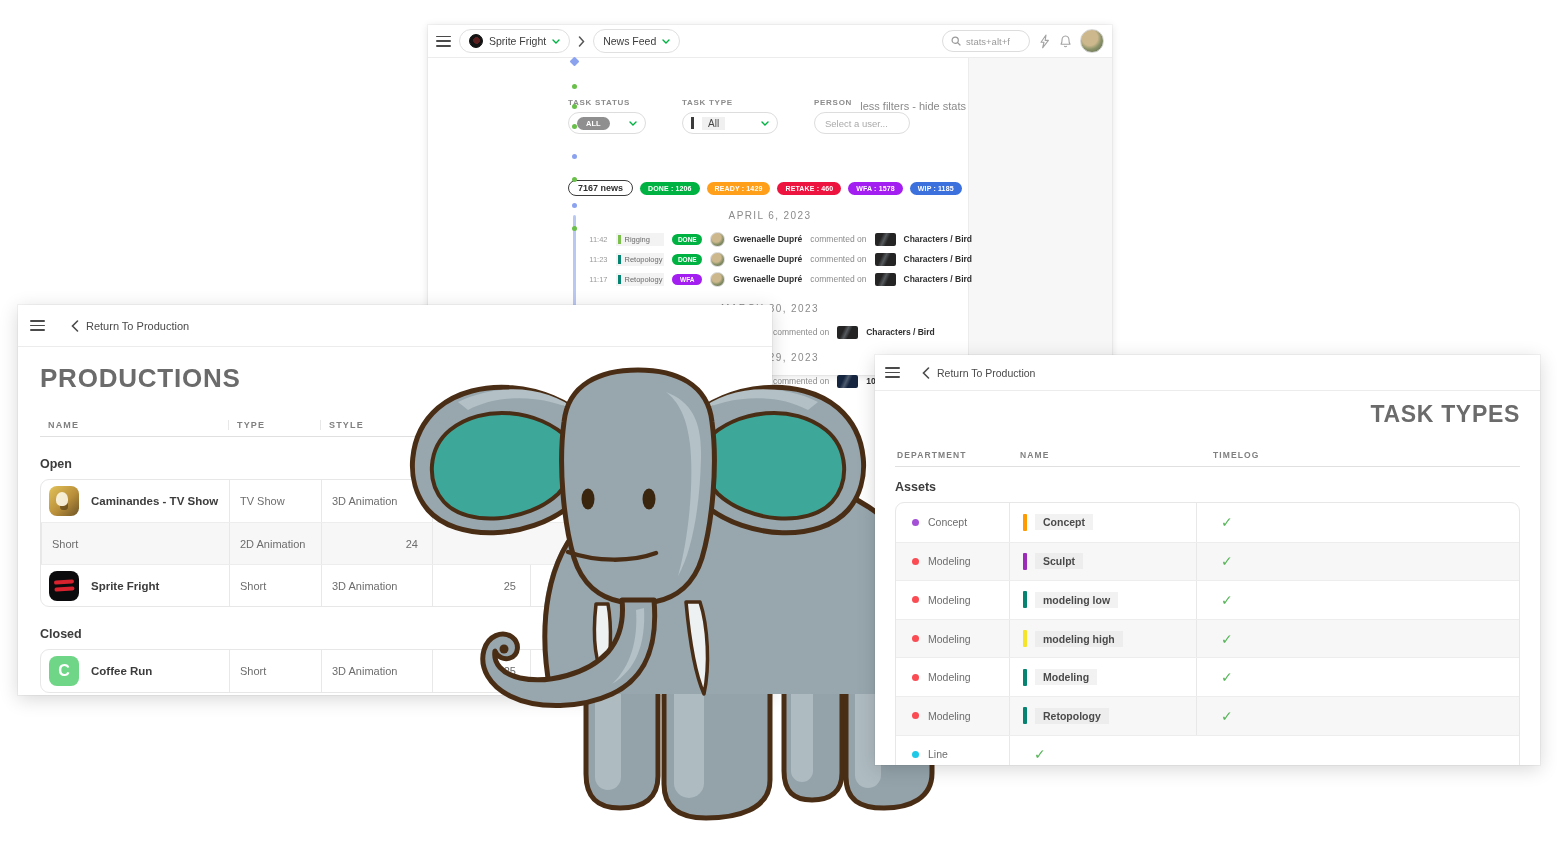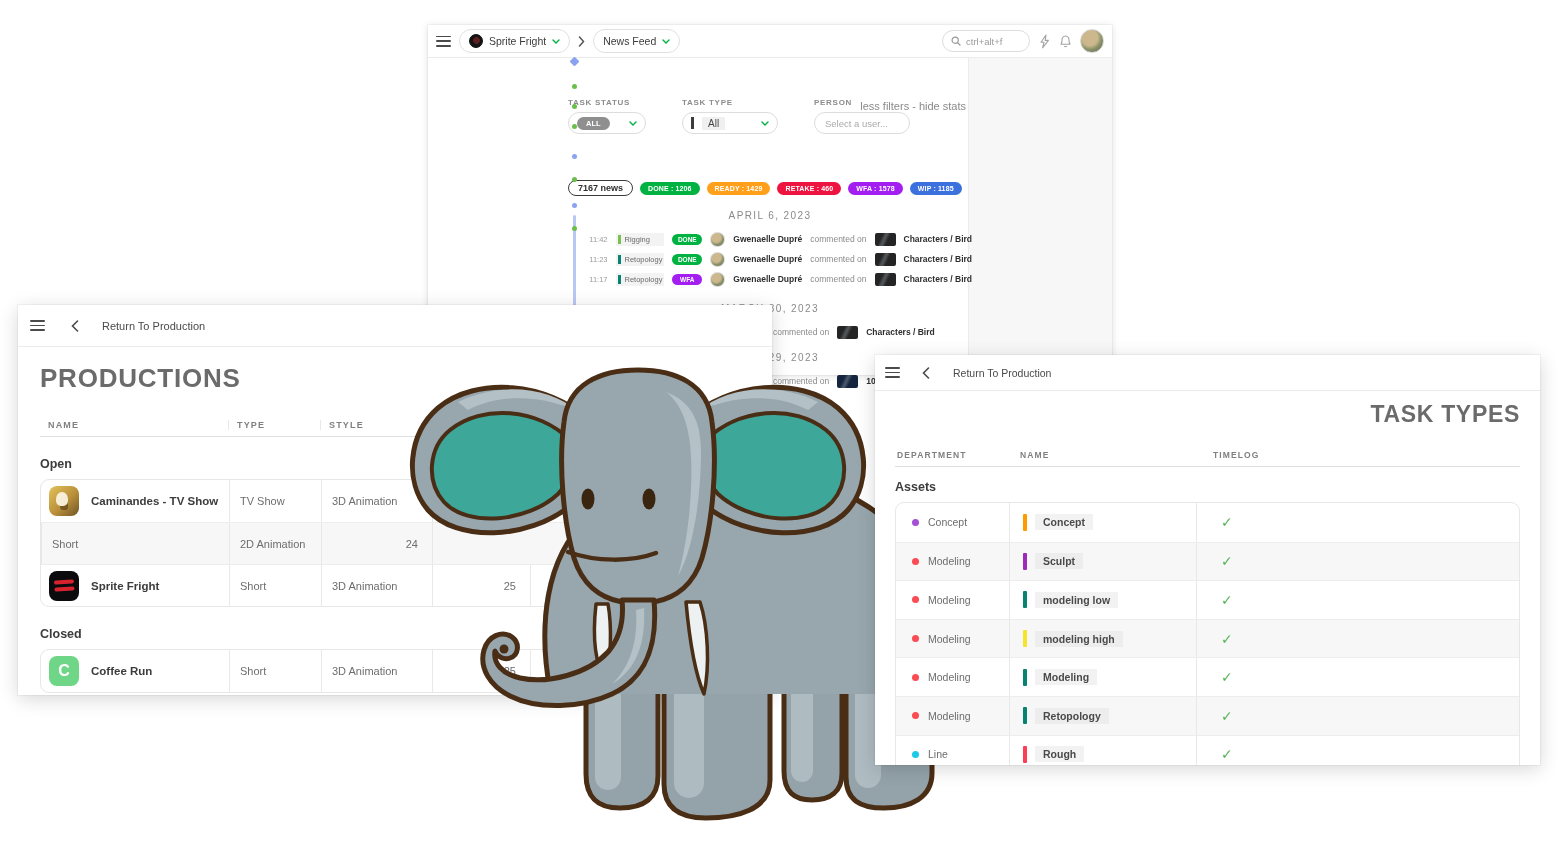--- a/index.html
+++ b/index.html
@@ -6,21 +6,21 @@
   html,body { width:1557px; height:850px; background:#ffffff; overflow:hidden;
     font-family:"Liberation Sans","DejaVu Sans",sans-serif; }
   .win { position:absolute; background:#fff; }
   .shadow-soft { box-shadow:0 1px 8px rgba(0,0,0,.12), 0 0 0 1px rgba(0,0,0,.03); }
   .shadow-hard { box-shadow:0 4px 18px rgba(0,0,0,.16), 0 0 0 1px rgba(0,0,0,.04); }
 
   
   .topbar { display:flex; align-items:center; gap:8px; padding:0 8px; background:#fff; border-bottom:1px solid #ececec; }
   .hamburger { width:15px; height:11px; display:flex; flex-direction:column; justify-content:space-between; cursor:pointer; }
   .hamburger i { display:block; height:1.6px; background:#4a4a4a; border-radius:1px; }
-  .backlink { display:flex; align-items:center; gap:23px; color:#4a4a4a; font-size:11px;justify-content:flex-end; }
+  .backlink { display:flex; align-items:center; gap:7px; color:#4a4a4a; font-size:11px;justify-content:flex-end; }
   .select-pill { height:24px; border:1px solid #e0e0e0; border-radius:14px; display:flex; align-items:center; gap:6px; padding:0 9px; font-size:10.5px; color:#3c3c3c; background:#fff; }
   .chev-green { width:8px; height:5px; }
   .prod-dot { width:14px; height:14px; border-radius:50%; background:radial-gradient(circle at 55% 45%, #5c1f1f 0 35%, #141414 36%); border:1px solid #0c0c0c; }
   .searchbox { width:88px; height:22px; border:1px solid #ddd; border-radius:12px; display:flex; align-items:center; gap:5px; padding:0 8px; color:#9a9a9a; font-size:9.5px; }
   .avatar { border-radius:50%; background:radial-gradient(circle at 40% 35%, #cdb88e 0 40%, #8a9268 60%, #56624a); border:1px solid #d7d7d7; }
 
   
   #win-news { left:428px; top:25px; width:684px; height:350px; z-index:1; }
   #win-news .topbar { height:33px; }
   #nf-body { position:relative; height:317px; }
@@ -143,21 +143,21 @@
       <svg class="icon chev-green" viewBox="0 0 8 5">
           <polyline points="1,1 4,4 7,1" fill="none" stroke="#00b242" stroke-width="1.4" stroke-linecap="round"></polyline>
         </svg>
     </div>
     <div style="flex:1"></div>
     <div class="searchbox">
       <svg class="icon" width="10" height="10" viewBox="0 0 10 10">
           <circle cx="4.2" cy="4.2" r="3.1" fill="none" stroke="#999" stroke-width="1.2"></circle>
           <line x1="6.6" y1="6.6" x2="9" y2="9" stroke="#999" stroke-width="1.2" stroke-linecap="round"></line>
         </svg>
-      <span>ctrl+alt+f</span>
+      <span>stats+alt+f</span>
     </div>
     <svg class="icon" width="13" height="15" viewBox="0 0 13 15">
         <path d="M8 1 L3 8.2 H6 L4.6 13.8 L10.4 6.4 H7.2 Z" fill="none" stroke="#a3a3a3" stroke-width="1.1" stroke-linejoin="round"></path>
       </svg>
     <svg class="icon" width="13" height="15" viewBox="0 0 13 15">
         <path d="M6.5 2 C4 2 3 4 3 6.2 C3 9 2 10.2 2 10.2 H11 C11 10.2 10 9 10 6.2 C10 4 9 2 6.5 2 Z" fill="none" stroke="#a3a3a3" stroke-width="1.1" stroke-linejoin="round"></path>
         <path d="M5.3 12 a1.3 1.3 0 0 0 2.4 0" fill="none" stroke="#a3a3a3" stroke-width="1.1"></path>
       </svg>
     <div class="avatar" style="width:24px;height:24px"></div>
   </div>
@@ -501,23 +501,19 @@
           </div>
           <div class="t-cell vline t-check" style="color: rgb(87, 181, 89);">
             <span>✓</span>
           </div>
         </div>
         <div class="t-row">
           <div class="t-cell t-dept">
             <i style="background: rgb(30, 201, 232);"></i>
             <span>Line</span>
           </div>
-          <div class="t-cell vline t-name">
-            <i style="background: rgb(251, 62, 86);"></i>
-            <span>Rough</span>
-          </div>
           <div class="t-cell vline t-check" style="color: rgb(87, 181, 89);">
             <span>✓</span>
           </div>
         </div>
       </div>
   </div>
 </div>
 
 </body></html>

